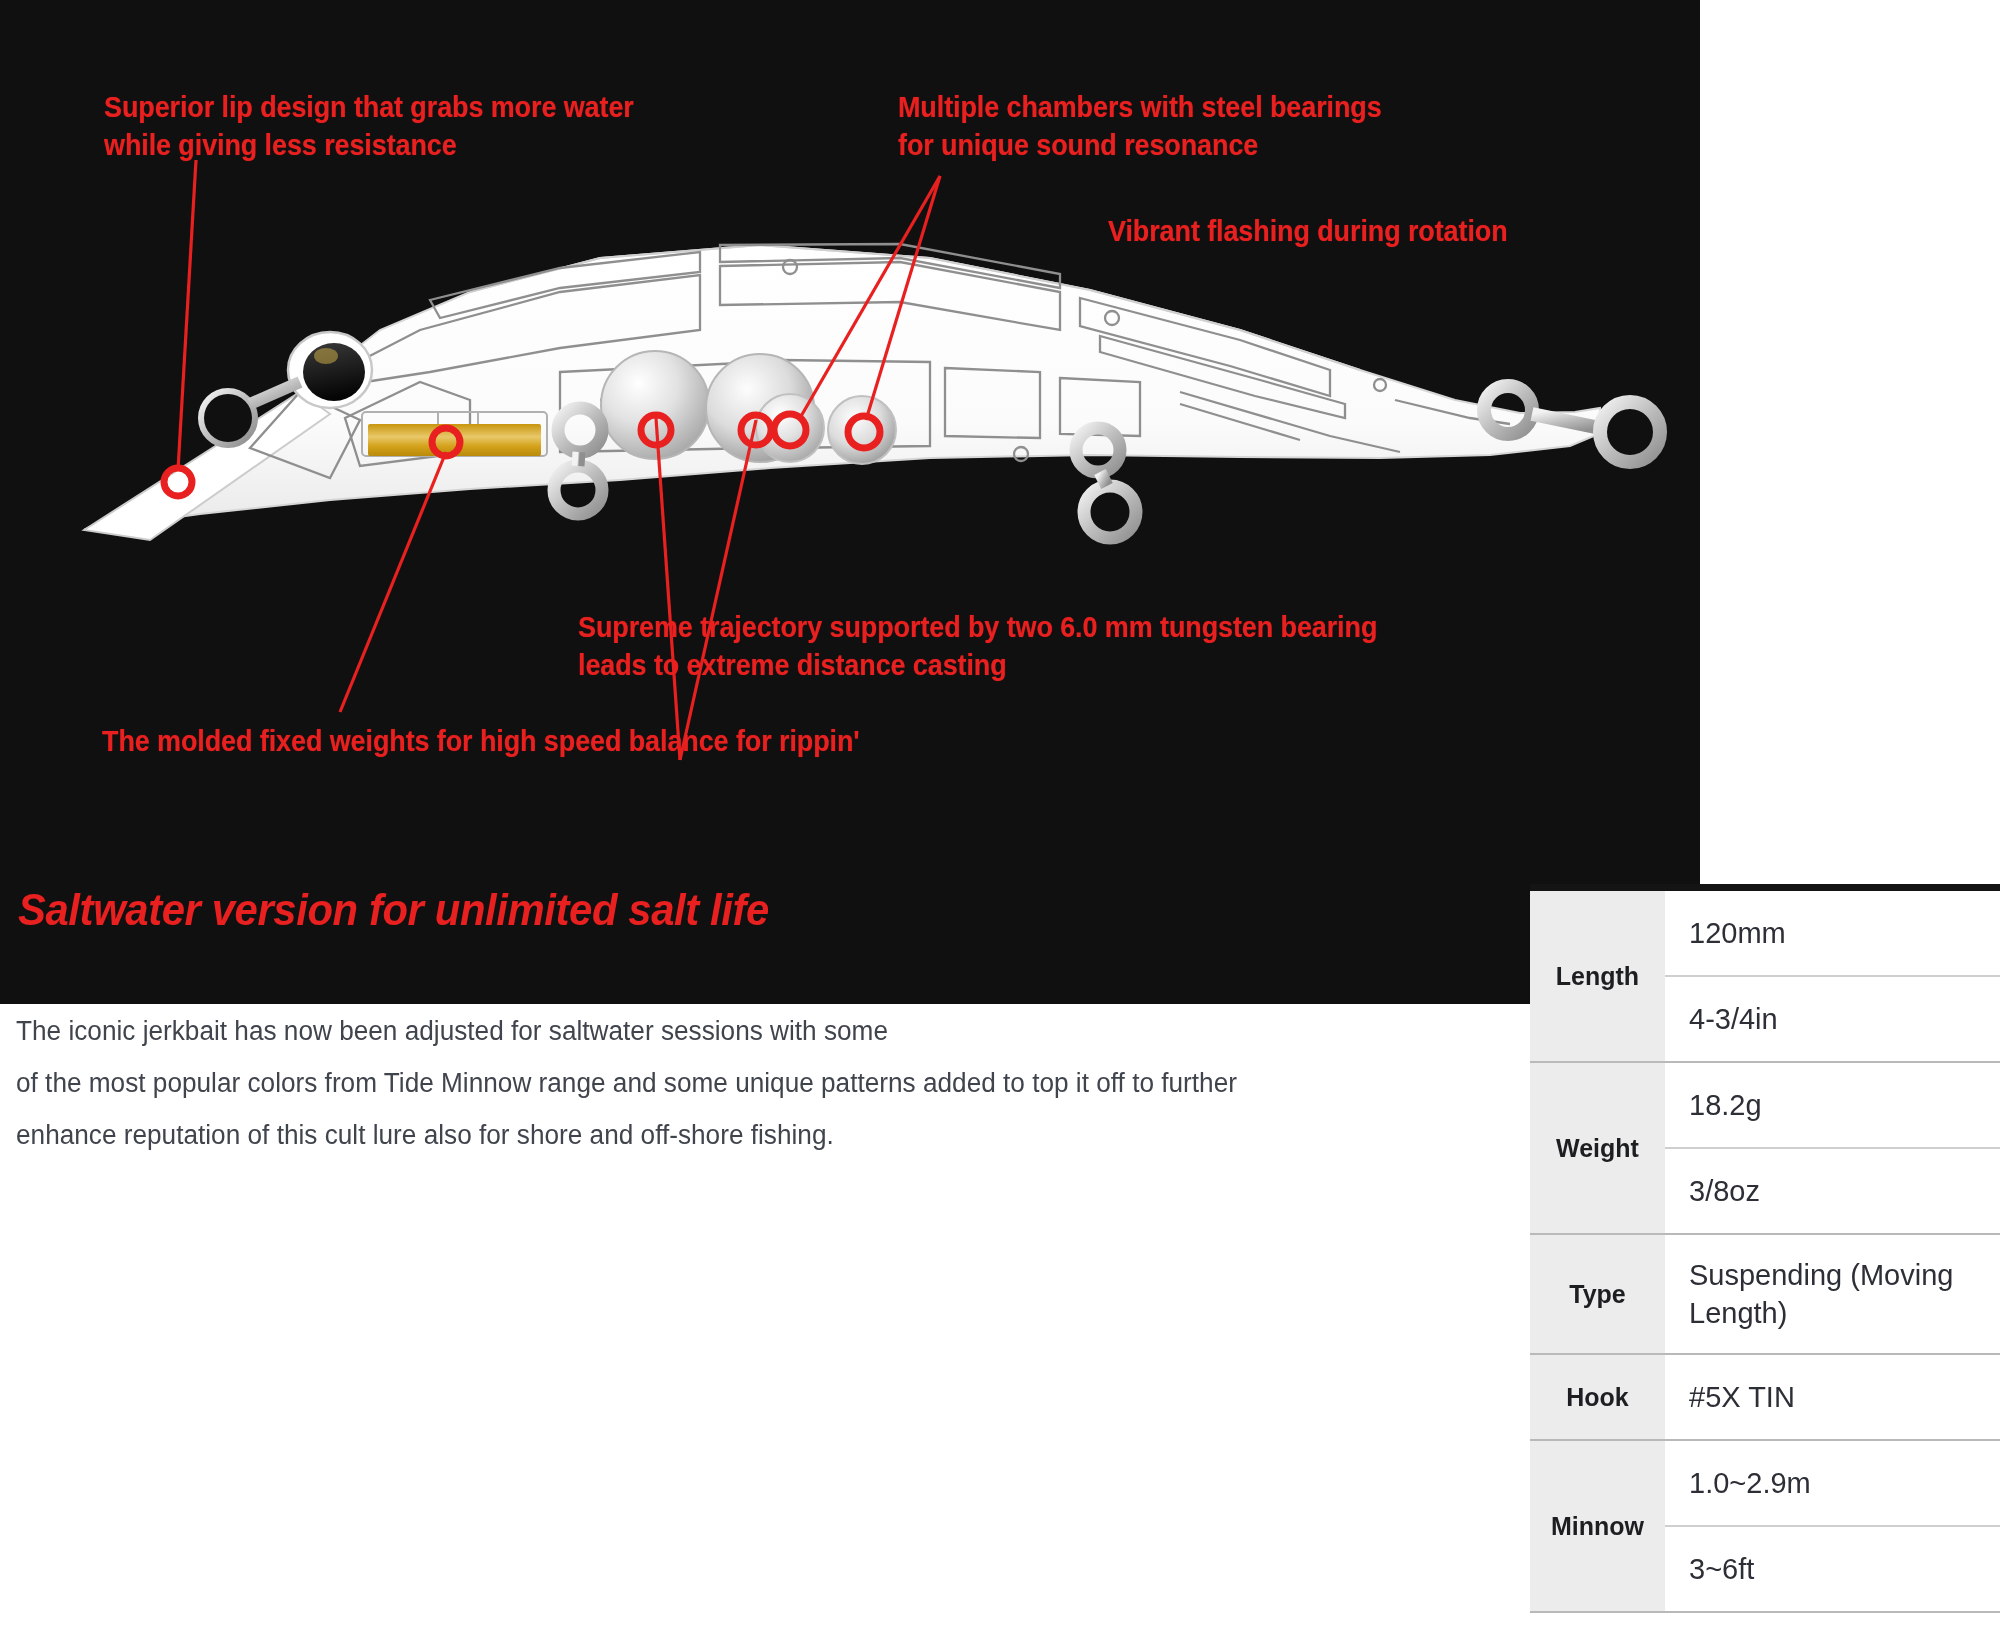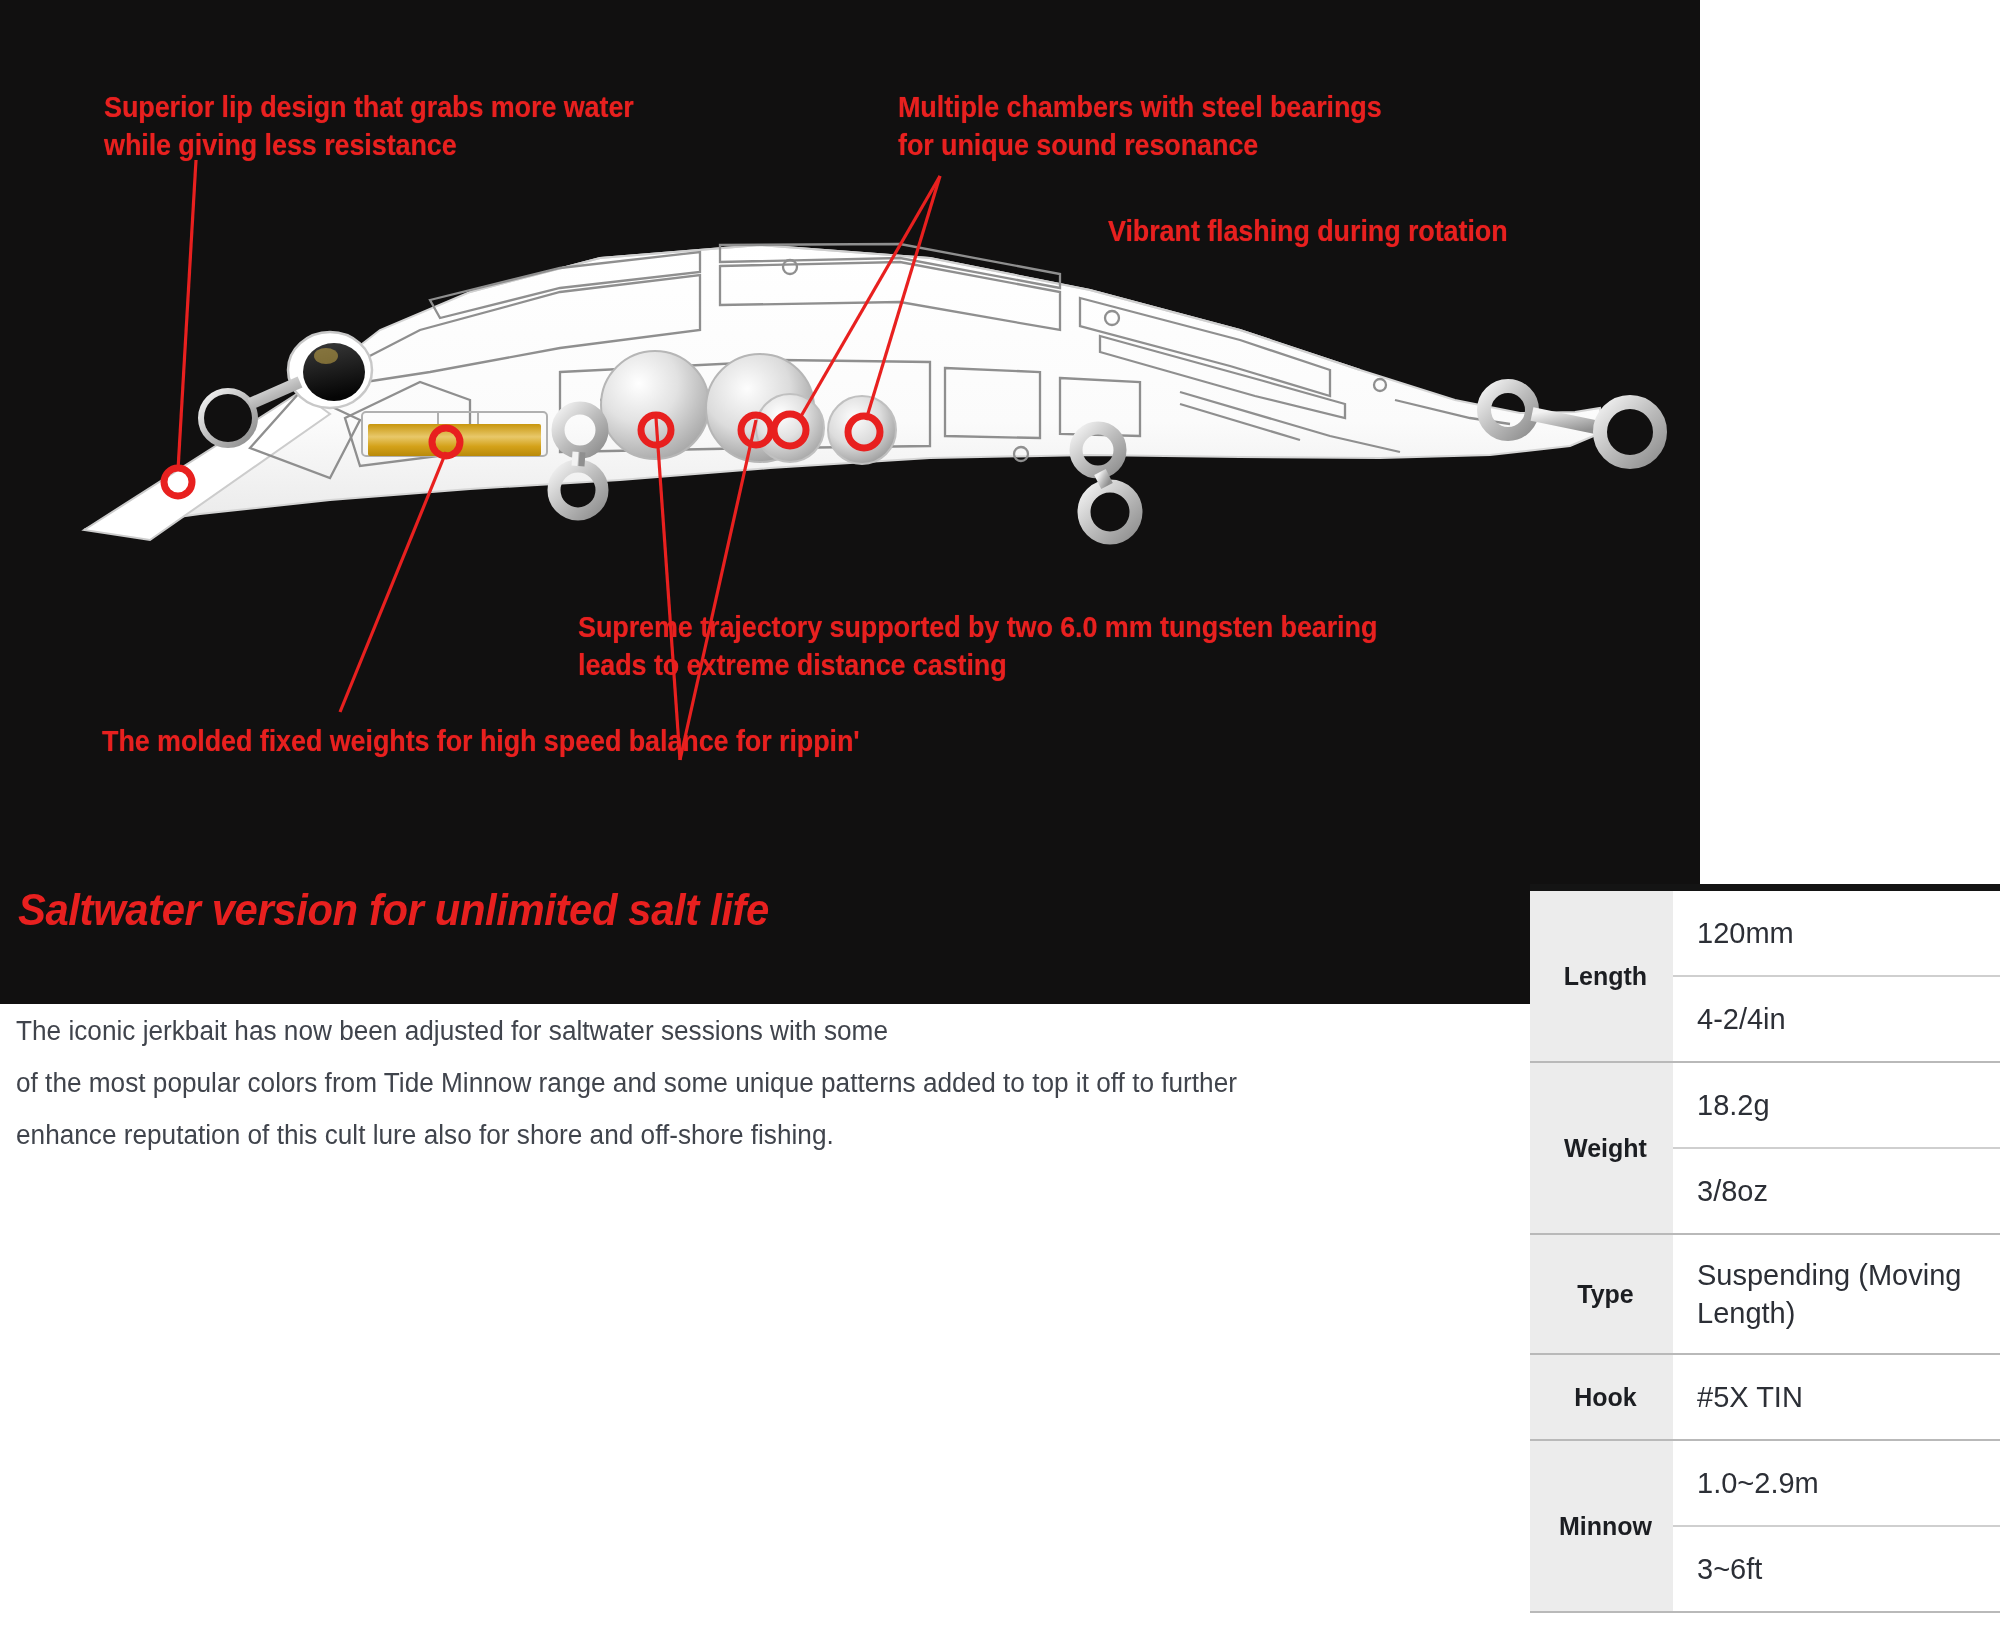--- a/index.html
+++ b/index.html
@@ -56,21 +56,20 @@
   }
   #spec-table td{
     padding:0;vertical-align:middle;
     font-size:29px;color:#2c2f36;
   }
   #spec-table td.label{
     width:135px;background:#ececec;
     font-weight:bold;text-align:center;
     color:#1c1e22;font-size:25px;
     border-bottom:2px solid #b9b9b9;
-    padding-left:8px;
   }
   #spec-table td.val{
     background:#ffffff;padding:0 0 0 24px;
     height:84px;
     border-bottom:2px solid #b9b9b9;
   }
   #spec-table tr.sub td.val{border-bottom:2px solid #cfcfcf;}
   #spec-table td.val.tall{height:118px;line-height:1.32;}
   #spec-table tr:last-child td{border-bottom:2px solid #b9b9b9;}
 </style>
@@ -236,21 +235,21 @@
   <span class="ln">enhance reputation of this cult lure also for shore and off-shore fishing.</span>
 </div>
 
 <table id="spec-table">
   <tbody>
     <tr class="sub">
       <td class="label" rowspan="2">Length</td>
       <td class="val">120mm</td>
     </tr>
     <tr>
-      <td class="val">4-2/4in</td>
+      <td class="val">4-3/4in</td>
     </tr>
 
     <tr class="sub">
       <td class="label" rowspan="2">Weight</td>
       <td class="val">18.2g</td>
     </tr>
     <tr>
       <td class="val">3/8oz</td>
     </tr>
 

